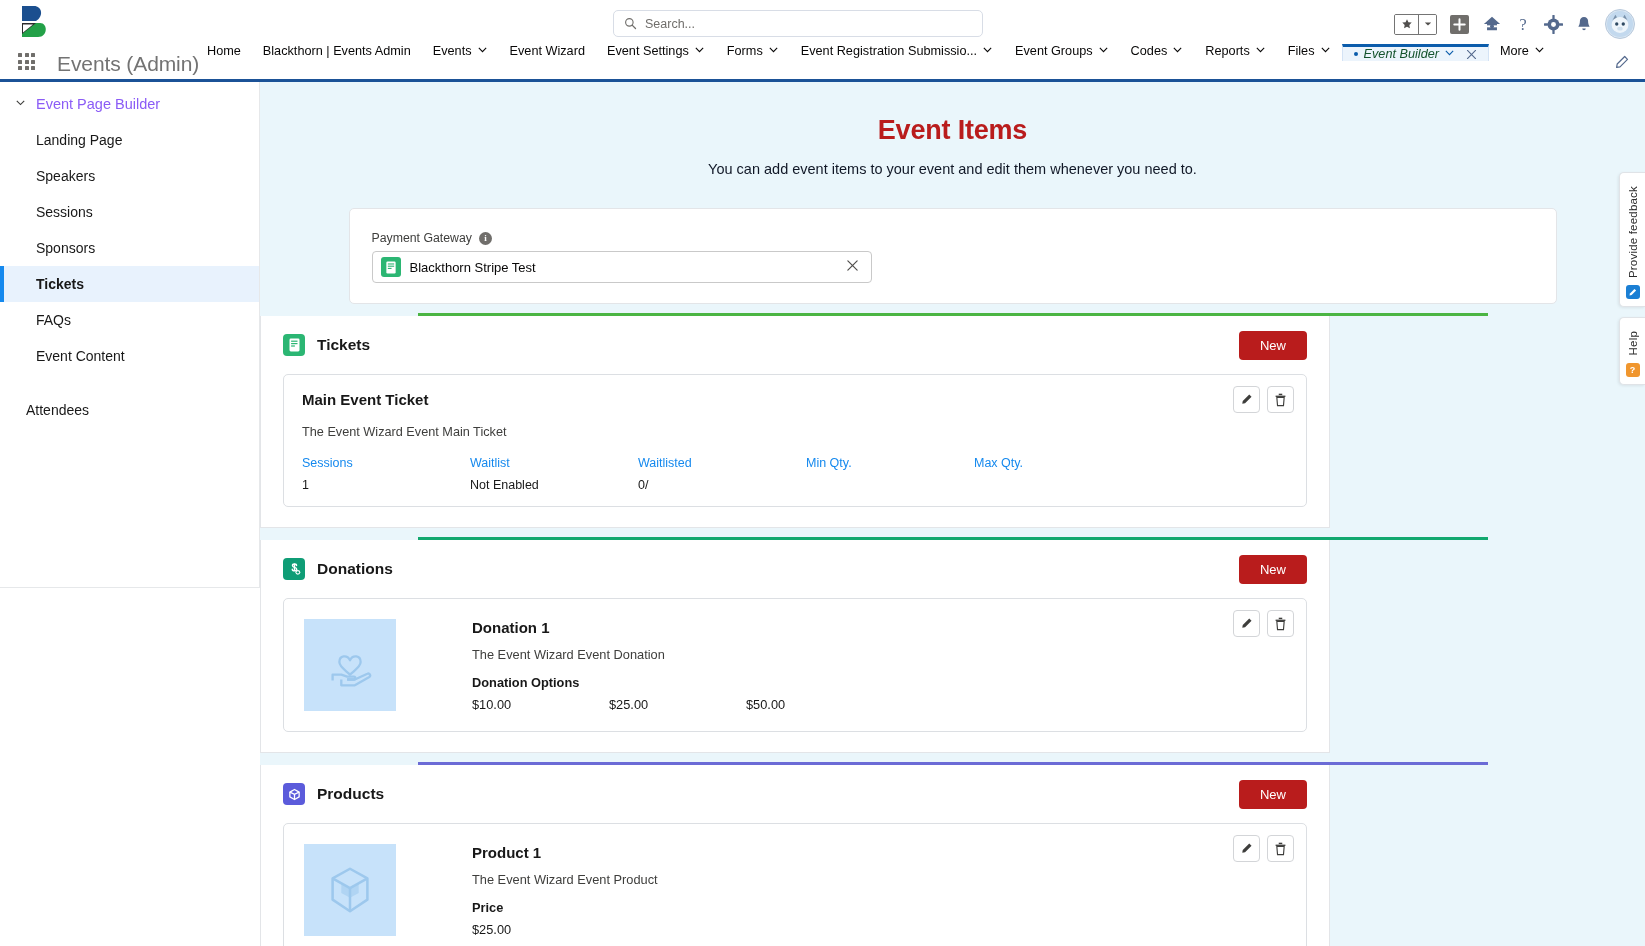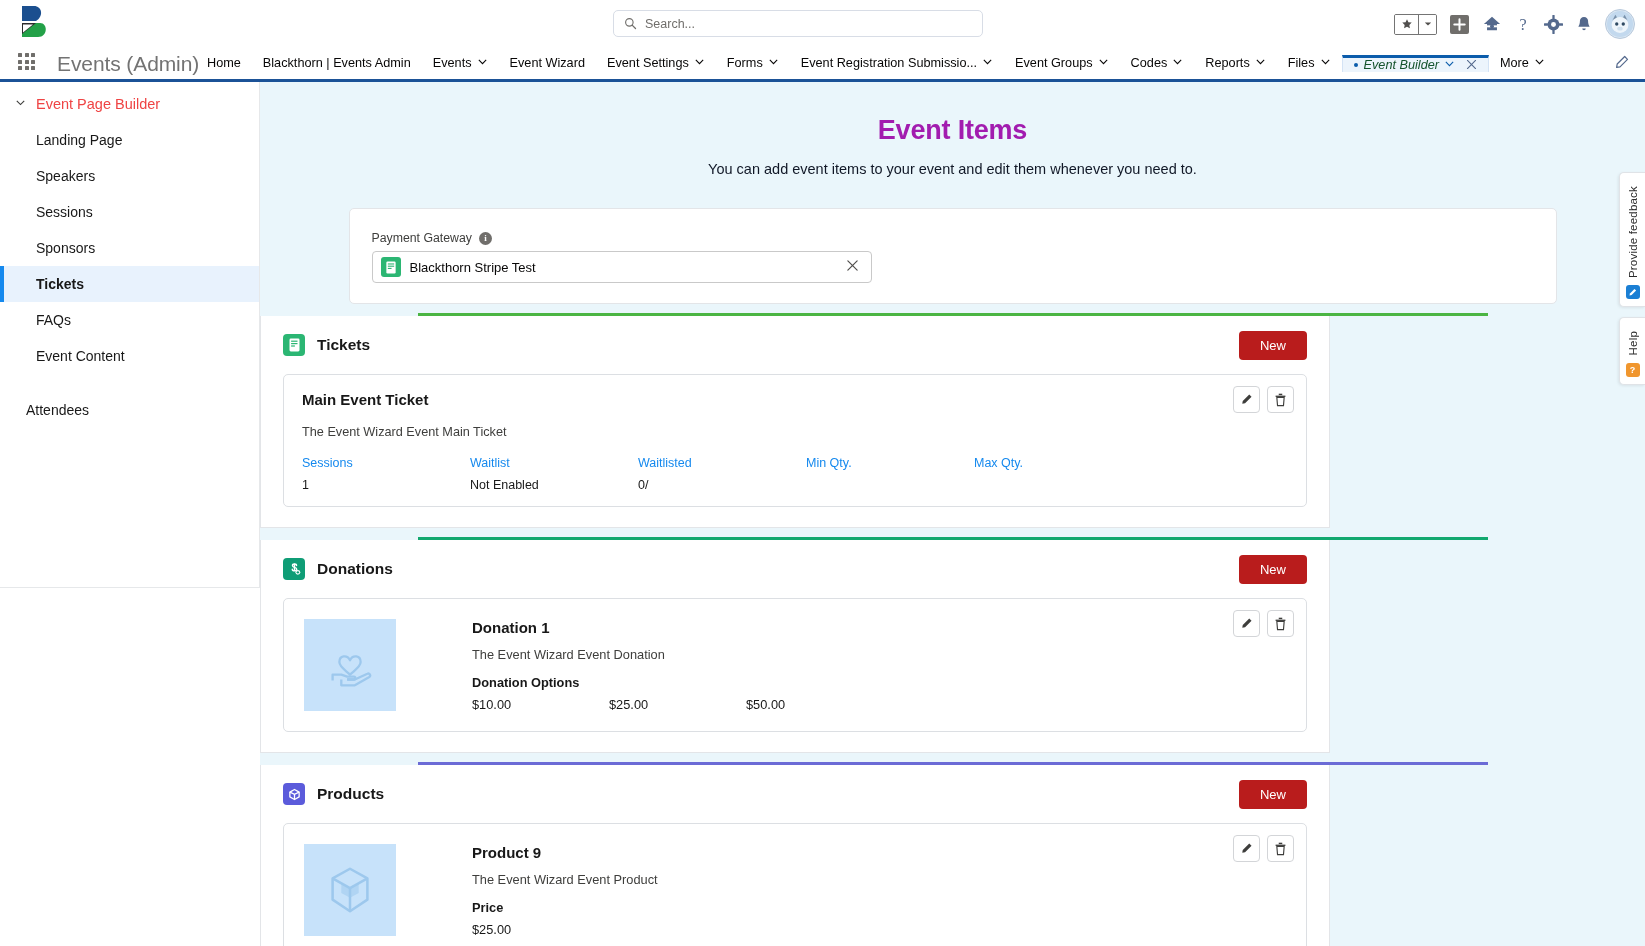--- a/index.html
+++ b/index.html
@@ -66,21 +66,21 @@
     position: absolute; left: 18px; top: 9px;
     display: grid; grid-template-columns: repeat(3, 4px); gap: 2.5px;
   }
   .waffle i { width: 4px; height: 4px; background: #706e6b; display:block; border-radius:0.5px; }
   .app-name {
     position: absolute; left: 57px; top: 8px;
     font-size: 21px; color: #737373; letter-spacing: -0.1px;
   }
   .nav-items {
     position: absolute; left: 196px; top: 0; height: 38px;
-    display: flex; align-items: center;
+    display: flex; align-items: flex-start;
   }
   .nav-item {
     display: flex; align-items: center; gap: 5px;
     padding: 0 11px; font-size: 12.7px; color: #080707;
     white-space: nowrap; cursor: pointer;
   }
   .nav-item.active-tab {
     background: #ecf4fc;
     border-top: 3px solid #0b5cab;
     border-left: 1px solid #d4e3f5; border-right: 1px solid #d4e3f5;
@@ -99,21 +99,21 @@
 
   
   .sidebar {
     position: absolute; left: 0; top: 82px; width: 260px; height: 506px;
     background: #ffffff;
     border-right: 1px solid #e6e8ea; border-bottom: 1px solid #e6e8ea;
   }
   .sb-group-header {
     display: flex; align-items: center; gap: 9px;
     padding: 14px 0 10px 14px;
-    font-size: 14.5px; color: #ef4444;
+    font-size: 14.5px; color: #8b5cf6;
   }
   .sb-item {
     height: 36px; display: flex; align-items: center;
     padding-left: 36px; font-size: 14px; color: #181818;
     cursor: pointer; position: relative;
   }
   .sb-item.sel {
     background: #e8f2fd; font-weight: bold;
     border-left: 4px solid #1589ee; padding-left: 32px;
   }
@@ -121,21 +121,21 @@
 
   
   .main {
     position: absolute; left: 260px; top: 82px;
     width: 1385px; height: 864px;
     background: #eaf6fb;
     overflow: hidden;
   }
   .page-title {
     text-align: center; margin-top: 33px;
-    font-size: 27px; font-weight: bold; color: #a21caf;
+    font-size: 27px; font-weight: bold; color: #b91c1c;
     letter-spacing: -0.2px;
   }
   .page-sub {
     text-align: center; margin-top: 14px;
     font-size: 14.5px; color: #111827; line-height: 1.32;
   }
 
   .card {
     margin: 29px auto 0; width: 1208px;
     background: #ffffff;
@@ -690,21 +690,21 @@
       <div class="thumb">
         <svg width="58" height="58" viewBox="0 0 60 60">
           <path d="M30 8l18 10v22L30 52 12 40V18z" fill="none" stroke="#9dc8ed" stroke-width="2.6" stroke-linejoin="round"></path>
           <path d="M12 18l18 10 18-10" fill="none" stroke="#9dc8ed" stroke-width="2.6" stroke-linejoin="round"></path>
           <path d="M30 28v24" fill="none" stroke="#9dc8ed" stroke-width="2.6"></path>
           <path d="M30 28l-9-5v10l9 5z" fill="#9dc8ed" opacity="0.55"></path>
           <path d="M30 28l9-5v10l-9 5z" fill="#9dc8ed" opacity="0.55"></path>
         </svg>
       </div>
       <div class="media-body">
-        <div class="media-title">Product 9</div>
+        <div class="media-title">Product 1</div>
         <div class="media-desc">The Event Wizard Event Product</div>
         <div class="media-sublabel">Price</div>
         <div class="opt-row">
           <div class="opt">$25.00</div>
         </div>
       </div>
     </div>
   </div>
 
 </div>

